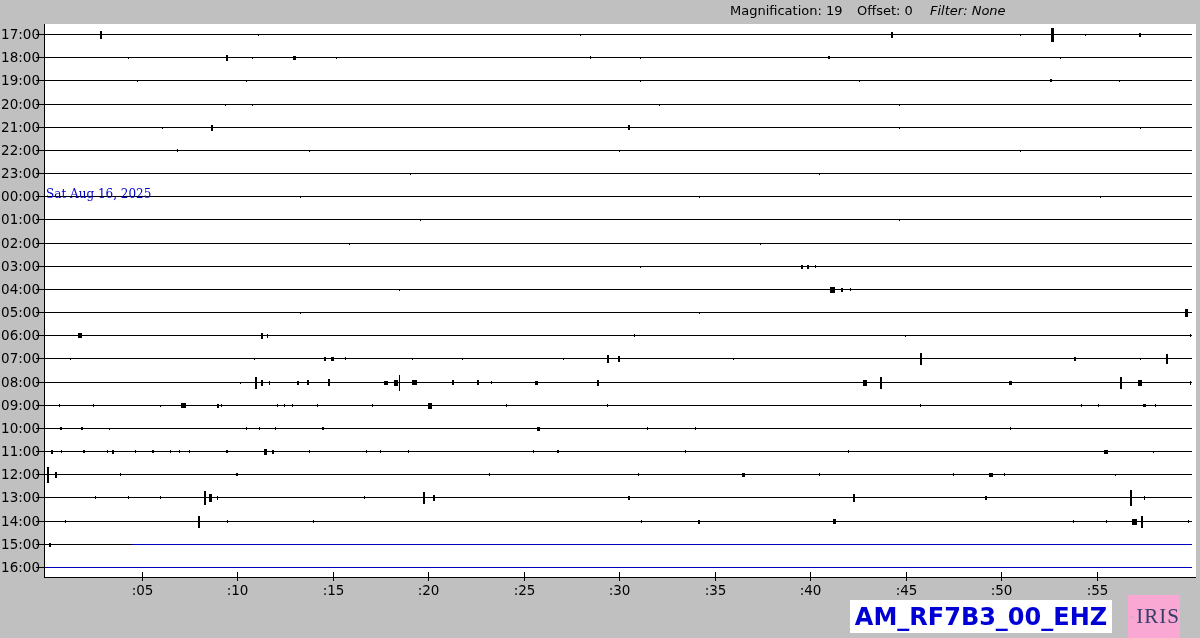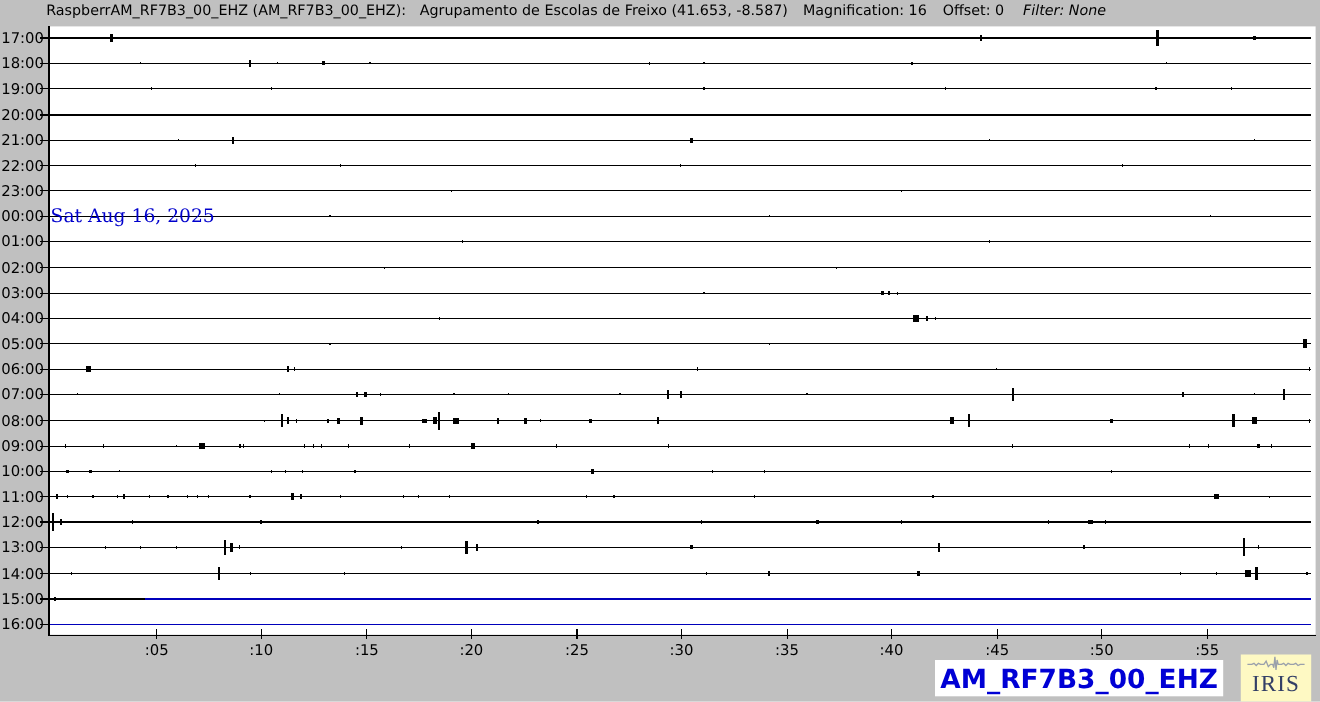--- a/index.html
+++ b/index.html
@@ -15,51 +15,50 @@
     font-size:13px;color:#000;white-space:pre;
   }
   #hdr-title{left:42px;}
   #hdr-mag{left:730px;}
   #hdr-off{left:857px;text-align:right;}
   #hdr-filt{left:930px;font-style:italic;}
   #heli-svg{position:absolute;left:0;top:0;}
   .date-label{
     position:absolute;left:46px;top:187px;
     font-family:"DejaVu Serif","Liberation Serif",serif;
-    font-size:17px;color:#0000cc;white-space:pre;
+    font-size:12px;color:#0000cc;white-space:pre;
   }
   .station-box{
     position:absolute;left:850px;top:600px;width:262px;height:33px;
     background:#ffffff;
     display:flex;align-items:center;justify-content:center;
   }
   .station-box span{
     font-family:"DejaVu Sans","Liberation Sans",sans-serif;
     font-weight:bold;font-size:24px;color:#0000d5;
     letter-spacing:0px;white-space:pre;
   }
   .iris-logo{
-    position:absolute;left:1128px;top:595px;width:64px;height:43px;
-    background:#fef9c3;
-    display:flex;flex-direction:column;align-items:center;justify-content:flex-start;
+    position:absolute;left:1128px;top:595px;width:52px;height:43px;
+    background:#f9a8d4;
+    display:flex;flex-direction:row;align-items:center;justify-content:flex-start;
   }
   .iris-logo svg{display:block;}
   .iris-text{
     font-family:"Liberation Serif","DejaVu Serif",serif;
     font-size:21px;line-height:21px;color:#333f66;
     letter-spacing:1px;margin-top:0px;
   }
 </style>
 </head>
 <body>
 
 <div class="window">
 
-  <div class="hdr" id="hdr-title">RaspberrAM_RF7B3_00_EHZ (AM_RF7B3_00_EHZ):   Agrupamento de Escolas de Freixo (41.653, -8.587)</div>
-  <div class="hdr" id="hdr-mag">Magnification: 16</div>
+  <div class="hdr" id="hdr-mag">Magnification: 19</div>
   <div class="hdr" id="hdr-off">Offset: 0</div>
   <div class="hdr" id="hdr-filt">Filter: None</div>
 
   <svg id="heli-svg" width="1200" height="638">
       <rect x="44" y="24" width="1152" height="553" fill="#ffffff"></rect>
       <line x1="44.5" y1="24" x2="44.5" y2="578" stroke="#000" stroke-width="1" shape-rendering="crispEdges"></line>
       <line x1="44" y1="577.5" x2="1196" y2="577.5" stroke="#000" stroke-width="1" shape-rendering="crispEdges"></line>
       <line x1="142.5" y1="572" x2="142.5" y2="581" stroke="#000" stroke-width="1" shape-rendering="crispEdges"></line>
       <text x="142.5" y="595" text-anchor="middle" fill="#000000" font-size="13.5px" font-family="&quot;DejaVu Sans&quot;,&quot;Liberation Sans&quot;,sans-serif">:05</text>
       <line x1="237.5" y1="572" x2="237.5" y2="581" stroke="#000" stroke-width="1" shape-rendering="crispEdges"></line>

